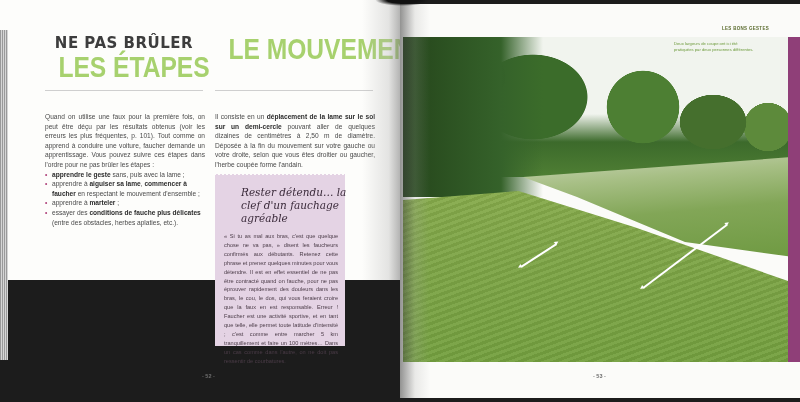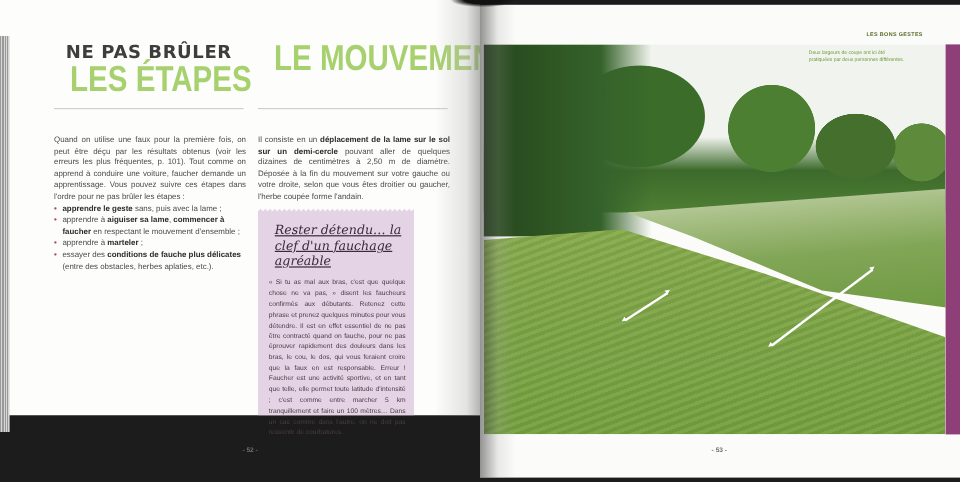--- a/index.html
+++ b/index.html
@@ -5,21 +5,21 @@
     html, body { margin: 0; padding: 0; }
     body {
       width: 800px; height: 402px; overflow: hidden; position: relative;
       background: #1c1c1c;
       font-family: "Liberation Sans", sans-serif;
     }
     .spread { position: absolute; left: 0; top: 0; width: 800px; height: 402px; }
 
     
     .page-left {
-      position: absolute; left: 0; top: 0; width: 400px; height: 346px;
+      position: absolute; left: 0; top: 0; width: 400px; height: 280px;
       background: #fdfdfb;
       border-bottom-left-radius: 2px;
     }
     .page-left::after {
       content: ""; position: absolute; right: 0; top: 0; width: 38px; height: 100%;
       background: linear-gradient(to right, rgba(255,255,255,0), rgba(180,180,180,0.35) 70%, rgba(120,120,120,0.55));
     }
     .page-edges {
       position: absolute; left: 0; top: 30px; width: 8px; height: 330px;
       background: repeating-linear-gradient(to right, #9a9a9a 0 1px, #d6d6d6 1px 2px);
@@ -56,23 +56,23 @@
     .sidebar-box {
       position: absolute; left: 215px; top: 176px; width: 130px; height: 170px;
       background: #e4d3e4;
     }
     .sidebar-box::before {
       content: ""; position: absolute; left: 0; right: 0; top: -2px; height: 4px;
       background: radial-gradient(circle at 2px 2px, #e4d3e4 1.6px, transparent 1.7px);
       background-size: 4px 4px;
     }
     .sidebar-title {
-      position: absolute; left: 14px; top: 10px; width: 112px;
+      position: absolute; left: 26px; top: 10px; width: 112px;
       font-family: "DejaVu Serif", serif; font-style: italic; font-size: 10.5px;
-      line-height: 13px; color: #3a2a3a; text-decoration: underline;
+      line-height: 13px; color: #3a2a3a;
     }
     .sidebar-text {
       position: absolute; left: 9px; top: 56px; width: 114px;
       font-size: 5.6px; line-height: 8.9px; color: #4b3c48; text-align: justify;
     }
     .page-number {
       position: absolute; font-size: 5.5px; font-weight: bold; color: #6f6f6f; top: 373px;
     }
     .pn-left { left: 202px; }
     .pn-right { left: 593px; }

